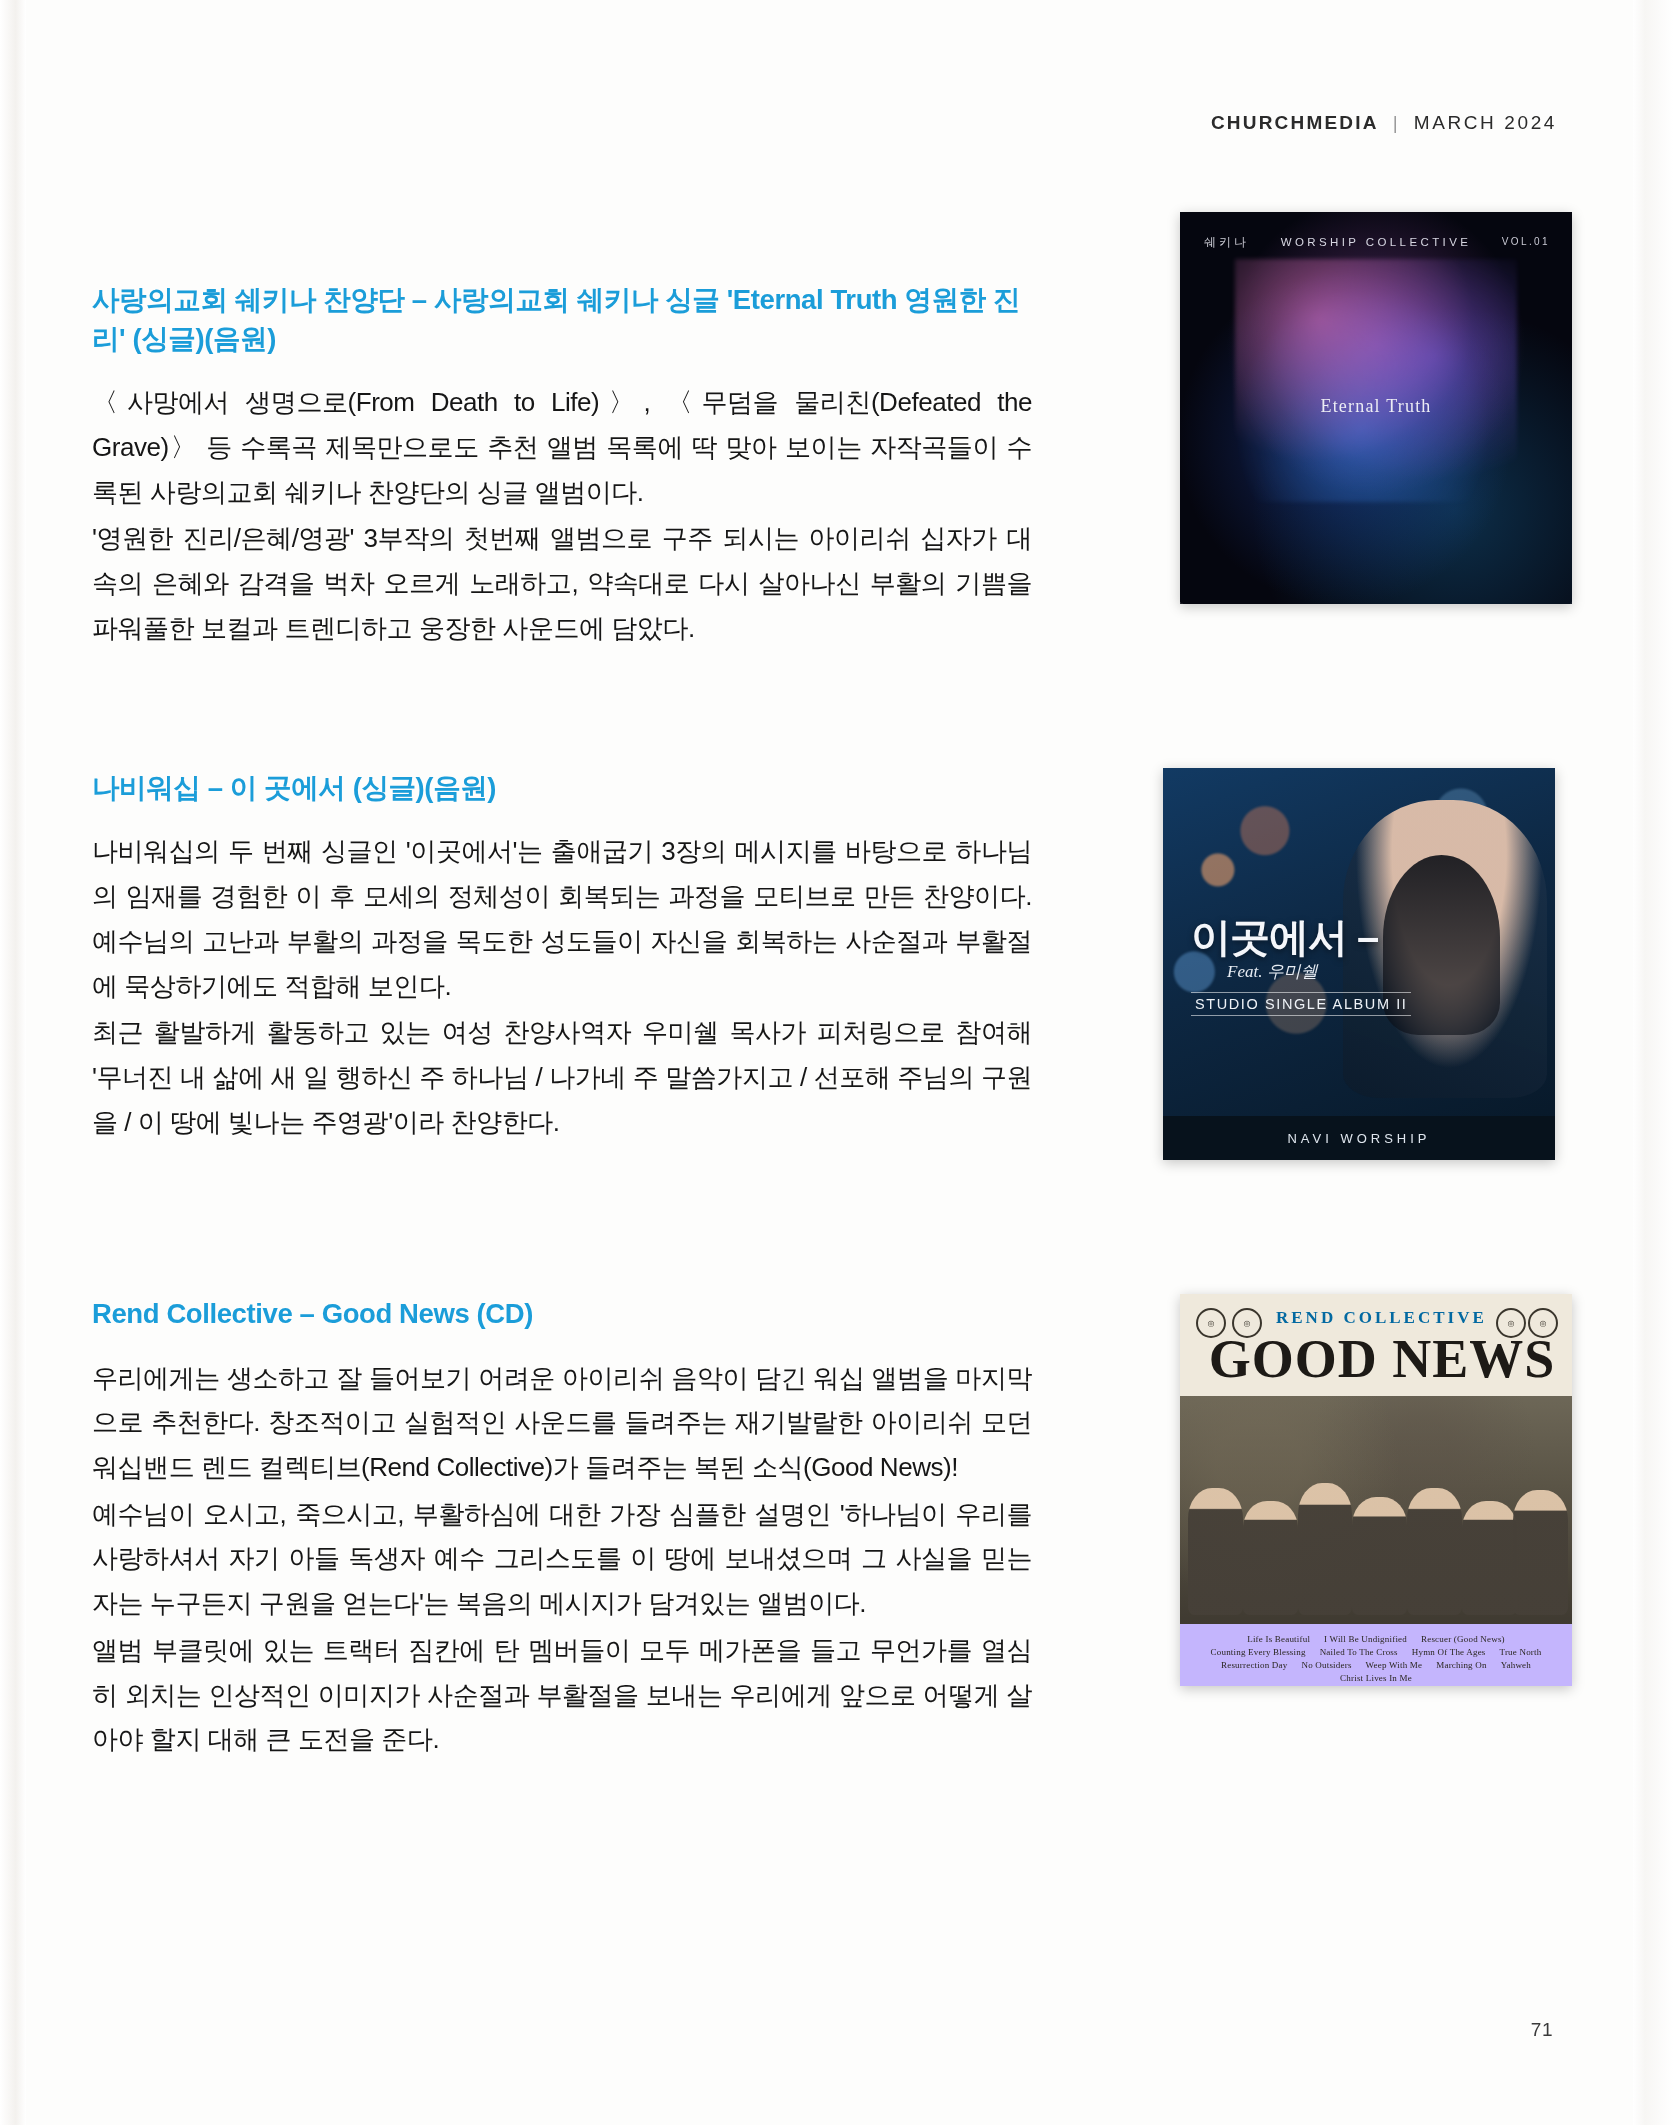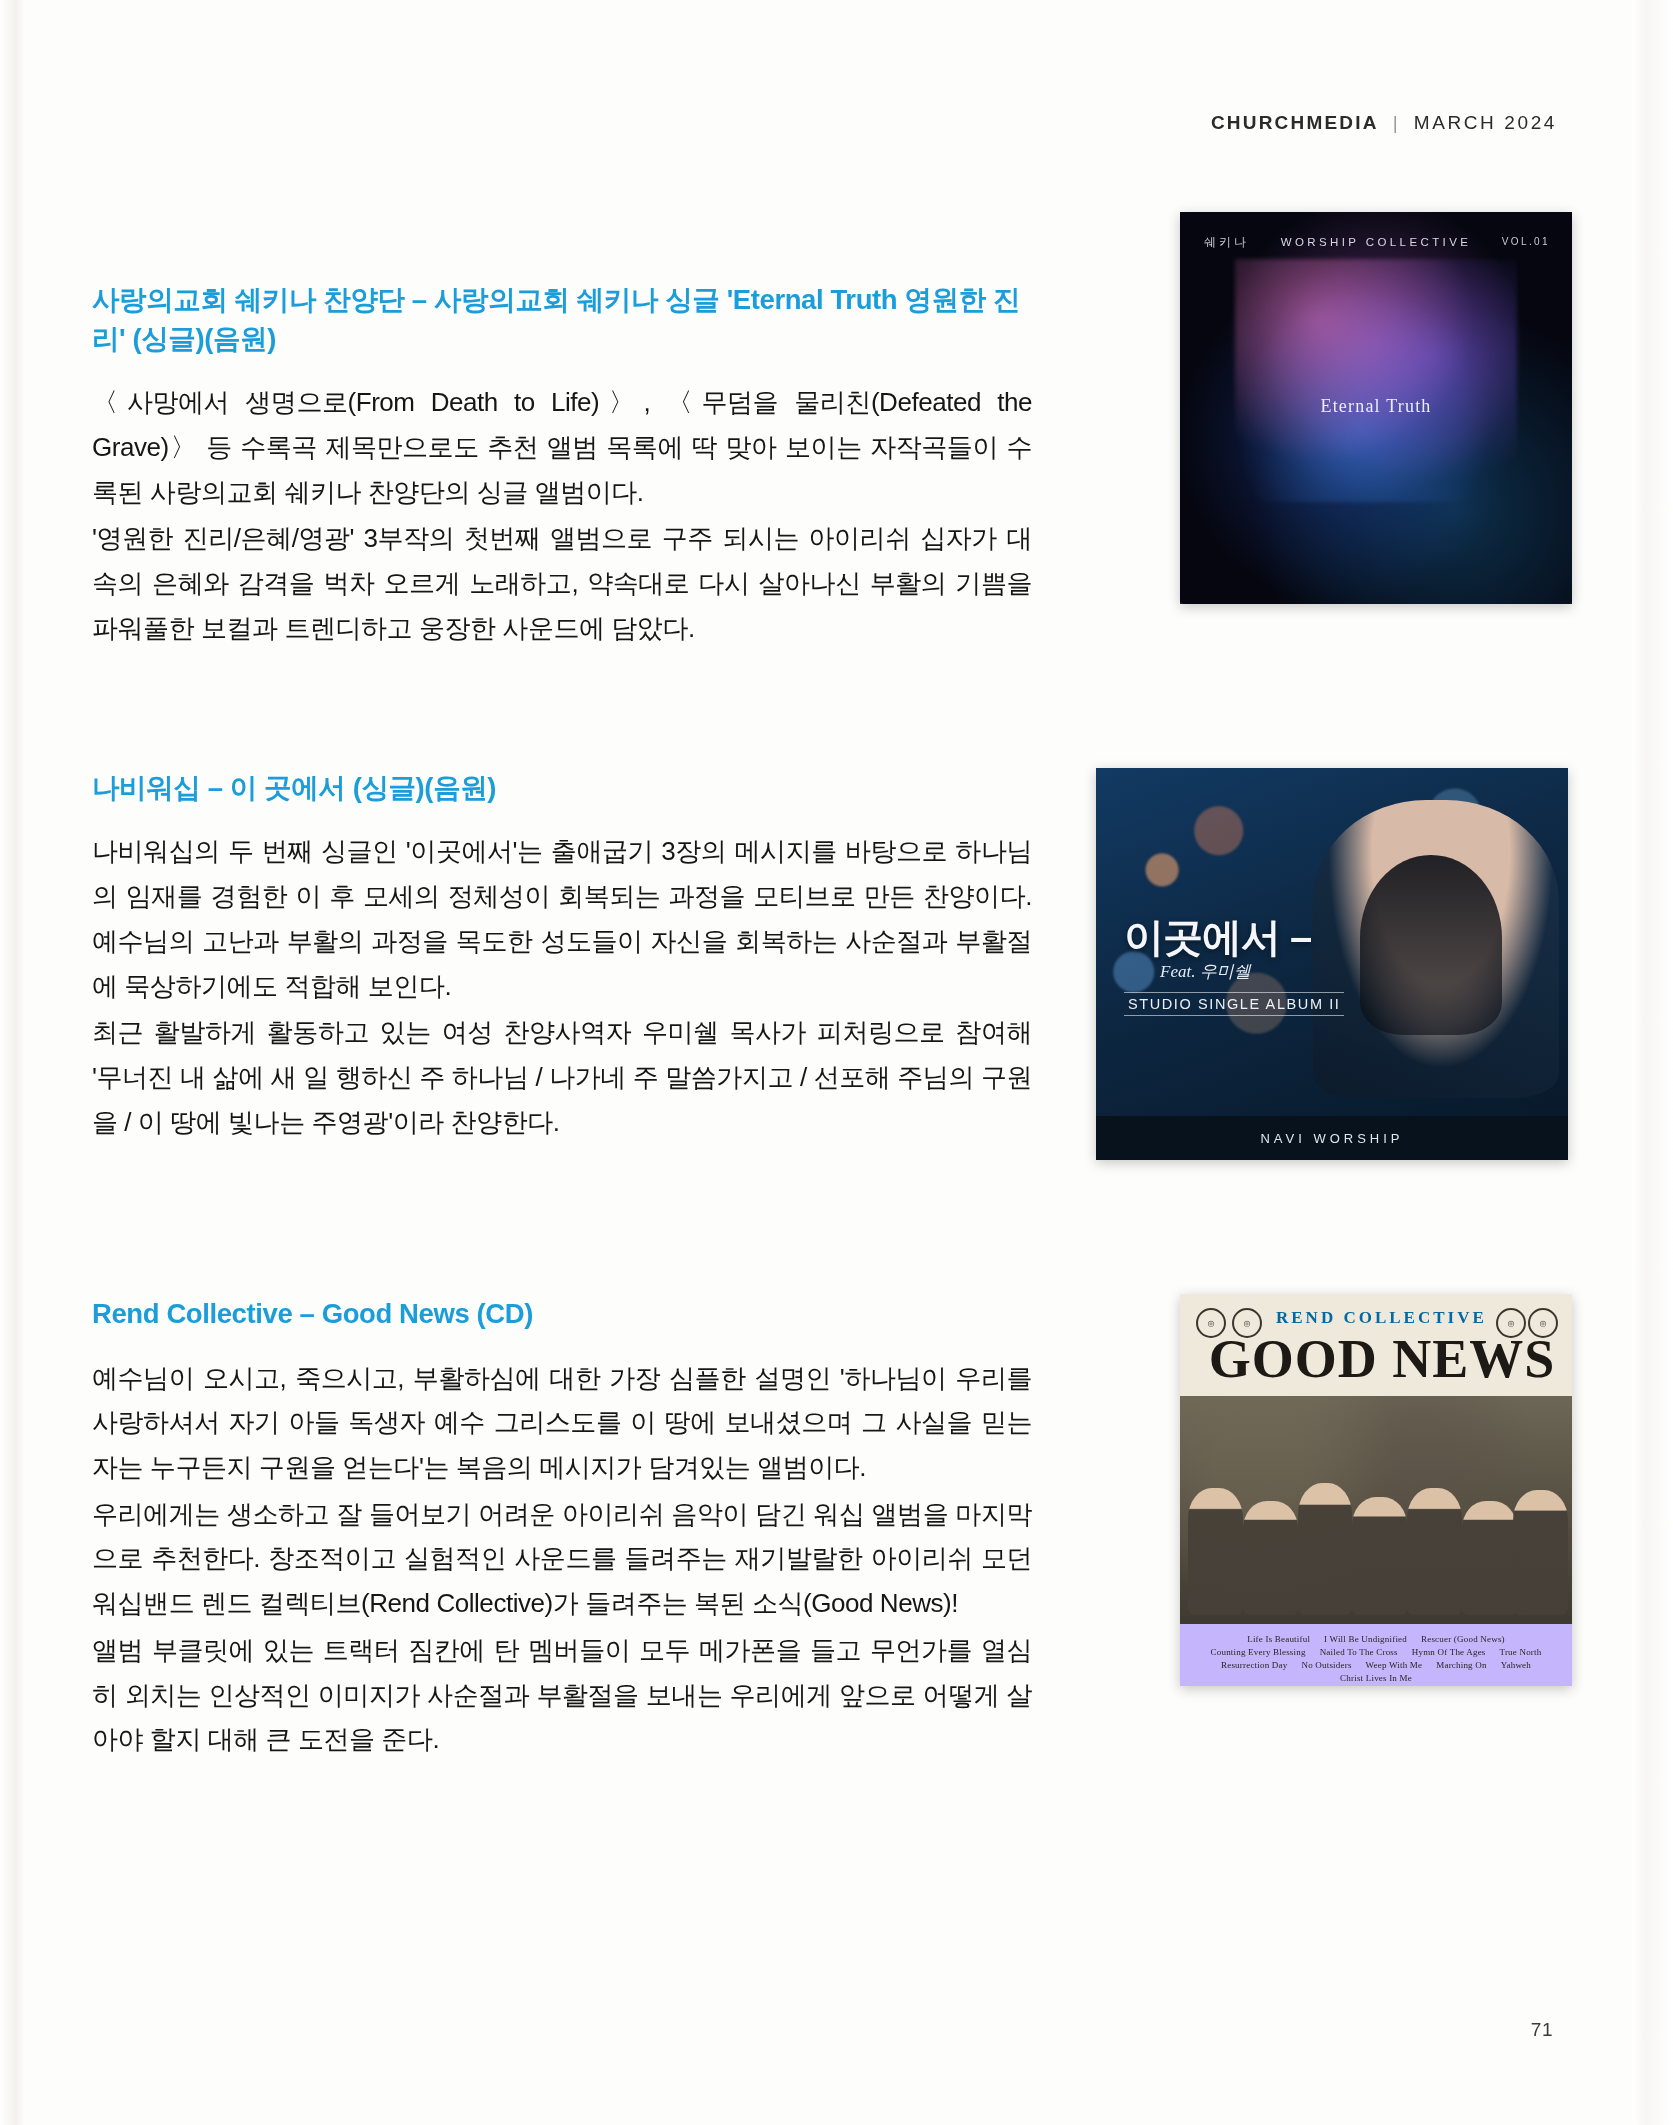--- a/index.html
+++ b/index.html
@@ -158,23 +158,23 @@
     top: 47%;
     text-align: center;
     font-family: "Liberation Serif", serif;
     font-size: 18px;
     color: #ececf4;
     letter-spacing: 1.2px;
   }
 
   
   .cover-navi {
-    right: 4px;
+    right: 17px;
     top: 0;
-    width: 472px;
+    width: 392px;
     height: 392px;
     background: linear-gradient(160deg, #123a63 0%, #0d2742 45%, #071726 100%);
     position: absolute;
   }
   .cover-navi .bokeh {
     position: absolute;
     inset: 0;
     background:
       radial-gradient(circle at 14% 26%, rgba(255,170,110,0.55) 0 16px, rgba(0,0,0,0) 17px),
       radial-gradient(circle at 26% 16%, rgba(255,140,90,0.35) 0 24px, rgba(0,0,0,0) 25px),
@@ -400,22 +400,22 @@
         <div class="ktitle">이곳에서 –</div>
         <div class="feat">Feat. 우미쉘</div>
         <div class="subtitle">STUDIO SINGLE ALBUM II</div>
         <div class="artistbar">NAVI WORSHIP</div>
       </div>
     </section>
 
     <section class="article" style="margin-top:150px;">
       <div class="text-col">
         <h2>Rend Collective – Good News (CD)</h2>
+        <p>우리에게는 생소하고 잘 들어보기 어려운 아이리쉬 음악이 담긴 워십 앨범을 마지막으로 추천한다. 창조적이고 실험적인 사운드를 들려주는 재기발랄한 아이리쉬 모던워십밴드 렌드 컬렉티브(Rend Collective)가 들려주는 복된 소식(Good News)!</p>
         <p>예수님이 오시고, 죽으시고, 부활하심에 대한 가장 심플한 설명인 '하나님이 우리를 사랑하셔서 자기 아들 독생자 예수 그리스도를 이 땅에 보내셨으며 그 사실을 믿는 자는 누구든지 구원을 얻는다'는 복음의 메시지가 담겨있는 앨범이다.</p>
-        <p>우리에게는 생소하고 잘 들어보기 어려운 아이리쉬 음악이 담긴 워십 앨범을 마지막으로 추천한다. 창조적이고 실험적인 사운드를 들려주는 재기발랄한 아이리쉬 모던워십밴드 렌드 컬렉티브(Rend Collective)가 들려주는 복된 소식(Good News)!</p>
         <p>앨범 부클릿에 있는 트랙터 짐칸에 탄 멤버들이 모두 메가폰을 들고 무언가를 열심히 외치는 인상적인 이미지가 사순절과 부활절을 보내는 우리에게 앞으로 어떻게 살아야 할지 대해 큰 도전을 준다.</p>
       </div>
 
       <div class="cover cover-goodnews">
         <div class="gn-head">
           <div class="gn-badge b1">◎</div>
           <div class="gn-badge b2">◎</div>
           <div class="gn-badge b3">◎</div>
           <div class="gn-badge b4">◎</div>
           <div class="gn-band">REND COLLECTIVE</div>

